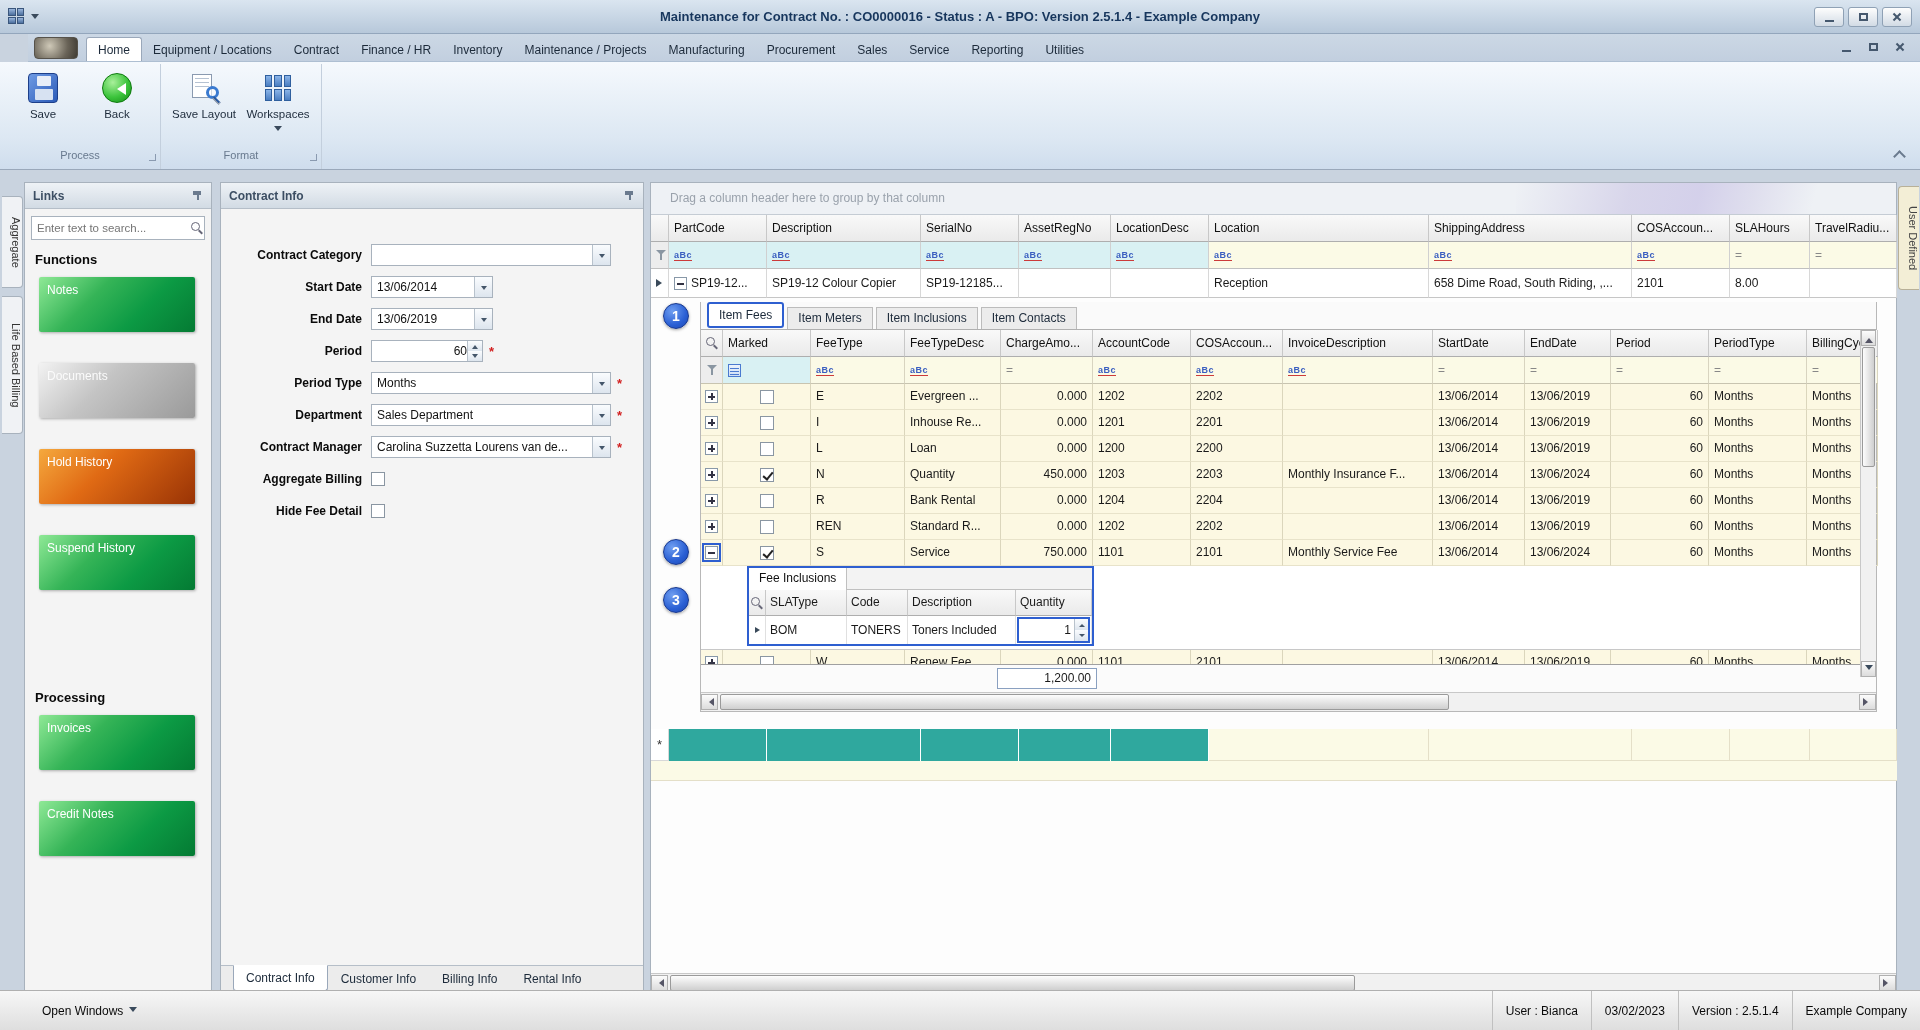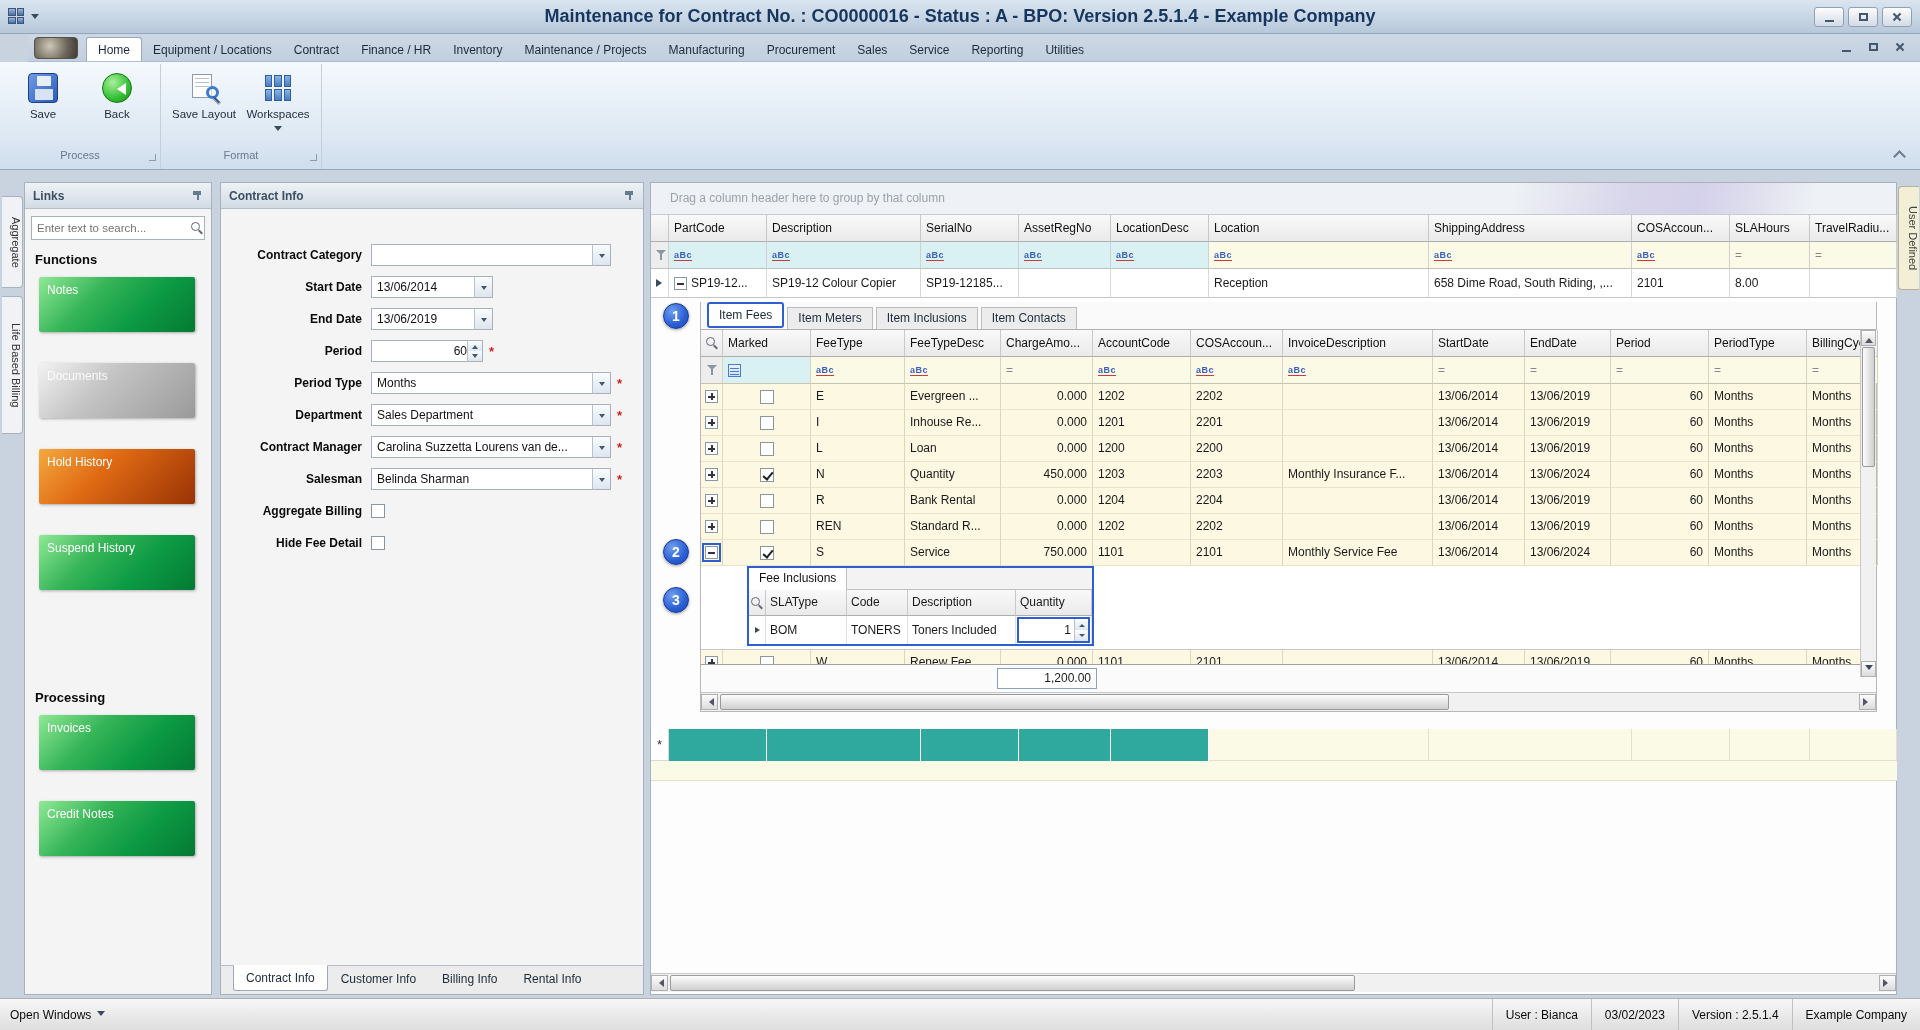--- a/index.html
+++ b/index.html
@@ -5,21 +5,21 @@
 *{margin:0;padding:0;box-sizing:border-box;}
 html,body{width:1920px;height:1030px;overflow:hidden;}
 body{font-family:"Liberation Sans","DejaVu Sans",sans-serif;font-size:12px;color:#1a1a1a;}
 #app{position:relative;width:1920px;height:1030px;background:#c9d3df;overflow:hidden;}
 
 
 .titlebar{position:absolute;left:0;top:0;right:0;height:34px;background:linear-gradient(#dae5f0,#b7c8da);border-bottom:1px solid #93a6bc;}
 .qat{position:absolute;left:8px;top:8px;display:flex;align-items:center;gap:7px;z-index:2;}
 .appglyph{width:16px;height:16px;display:grid;grid-template-columns:1fr 1fr;grid-template-rows:1fr 1fr;gap:1px;}
 .appglyph i{background:linear-gradient(#9ab6dc,#4c6f9e);border:1px solid #3a567c;}
-.title-text{position:absolute;left:0;right:0;top:0;height:34px;line-height:33px;text-align:center;font-weight:bold;color:#17365d;font-size:18px;}
+.title-text{position:absolute;left:0;right:0;top:0;height:34px;line-height:33px;text-align:center;font-weight:bold;color:#17365d;font-size:13px;}
 .winbtns{position:absolute;right:8px;top:7px;display:flex;gap:4px;z-index:2;}
 .winbtn{width:30px;height:20px;border:1px solid #8fa1b5;border-radius:3px;background:linear-gradient(#fdfdfd,#d2dbe5);display:flex;align-items:center;justify-content:center;}
 .min-icon{width:9px;height:2px;background:#45586e;margin-top:8px;}
 .sq-icon{width:9px;height:8px;border:2px solid #45586e;}
 .x-icon{position:relative;width:10px;height:10px;}
 .x-icon::before,.x-icon::after{content:"";position:absolute;left:4px;top:0;width:2px;height:10px;background:#45586e;}
 .x-icon::before{transform:rotate(45deg);}
 .x-icon::after{transform:rotate(-45deg);}
 .tri-d{width:0;height:0;border:4px solid transparent;border-top:5px solid #3a4a5c;margin-top:4px;}
 .tri-u{width:0;height:0;border:4px solid transparent;border-bottom:5px solid #556;margin-bottom:4px;}
@@ -211,21 +211,21 @@
 .ycell{background:#fbfae6;border-right:1px solid #e4dfc8;border-bottom:1px solid #e4dfc8;flex:none;height:32px;}
 .indcell{width:18px;flex:none;background:#fff;border-right:1px solid #d8d8d8;border-bottom:1px solid #d8d8d8;display:flex;align-items:center;justify-content:center;font-size:13px;color:#333;}
 .yrow{position:absolute;left:0;top:578px;width:1246px;height:20px;background:#fbfae6;border-bottom:1px solid #e4dfc8;}
 .outer-hscroll{position:absolute;left:0;top:790px;width:1245px;}
 
 
 .vtab{position:absolute;width:21px;background:#f0f2f5;border:1px solid #a8b2bd;border-left:none;border-radius:0 4px 4px 0;writing-mode:vertical-rl;text-align:center;font-size:11px;color:#333;padding:8px 0;cursor:pointer;}
 .vtab-right{position:absolute;width:21px;background:#f3eed6;border:1px solid #b8b098;border-right:none;border-radius:4px 0 0 4px;writing-mode:vertical-rl;text-align:center;font-size:11px;color:#444;padding:10px 0;cursor:pointer;}
 
 
-.statusbar{position:absolute;left:0;bottom:0;right:0;height:32px;background:linear-gradient(#f7f7f7,#dedede);border-top:1px solid #b0b0b0;display:flex;align-items:center;color:#0a0a0a;}
+.statusbar{position:absolute;left:0;bottom:0;right:0;height:40px;background:linear-gradient(#f7f7f7,#dedede);border-top:1px solid #b0b0b0;display:flex;align-items:center;color:#0a0a0a;padding-left:32px;}
 .sleft{padding:0 10px;display:flex;align-items:center;gap:6px;cursor:pointer;}
 .sright{margin-left:auto;display:flex;height:100%;align-items:center;}
 .sseg{padding:0 13px;border-left:1px solid #c0c0c0;height:100%;display:flex;align-items:center;}
 
 
 .badge{position:absolute;width:26px;height:26px;border-radius:50%;background:radial-gradient(circle at 35% 30%,#6f9ef0,#2a5fd4 60%,#1c47b0);border:1px solid #16368c;color:#fff;font-weight:bold;font-size:14px;display:flex;align-items:center;justify-content:center;box-shadow:0 1px 3px rgba(0,0,0,.35);z-index:50;}
 </style>
 </head>
 <body>
 
@@ -398,28 +398,20 @@
         <div class="tbox w-full">
             <span class="val">Sales Department</span>
             <span class="dbtn"></span>
           </div>
         <span class="req"></span>
       </div>
       <div class="crow">
         <div class="clabel">Contract Manager</div>
         <div class="tbox w-full">
             <span class="val">Carolina Suzzetta Lourens van de...</span>
-            <span class="dbtn"></span>
-          </div>
-        <span class="req"></span>
-      </div>
-      <div class="crow">
-        <div class="clabel">Salesman</div>
-        <div class="tbox w-full">
-            <span class="val">Belinda Sharman</span>
             <span class="dbtn"></span>
           </div>
         <span class="req"></span>
       </div>
       <div class="crow">
         <div class="clabel">Aggregate Billing</div>
         <span class="cb"></span>
       </div>
       <div class="crow">
         <div class="clabel">Hide Fee Detail</div>

